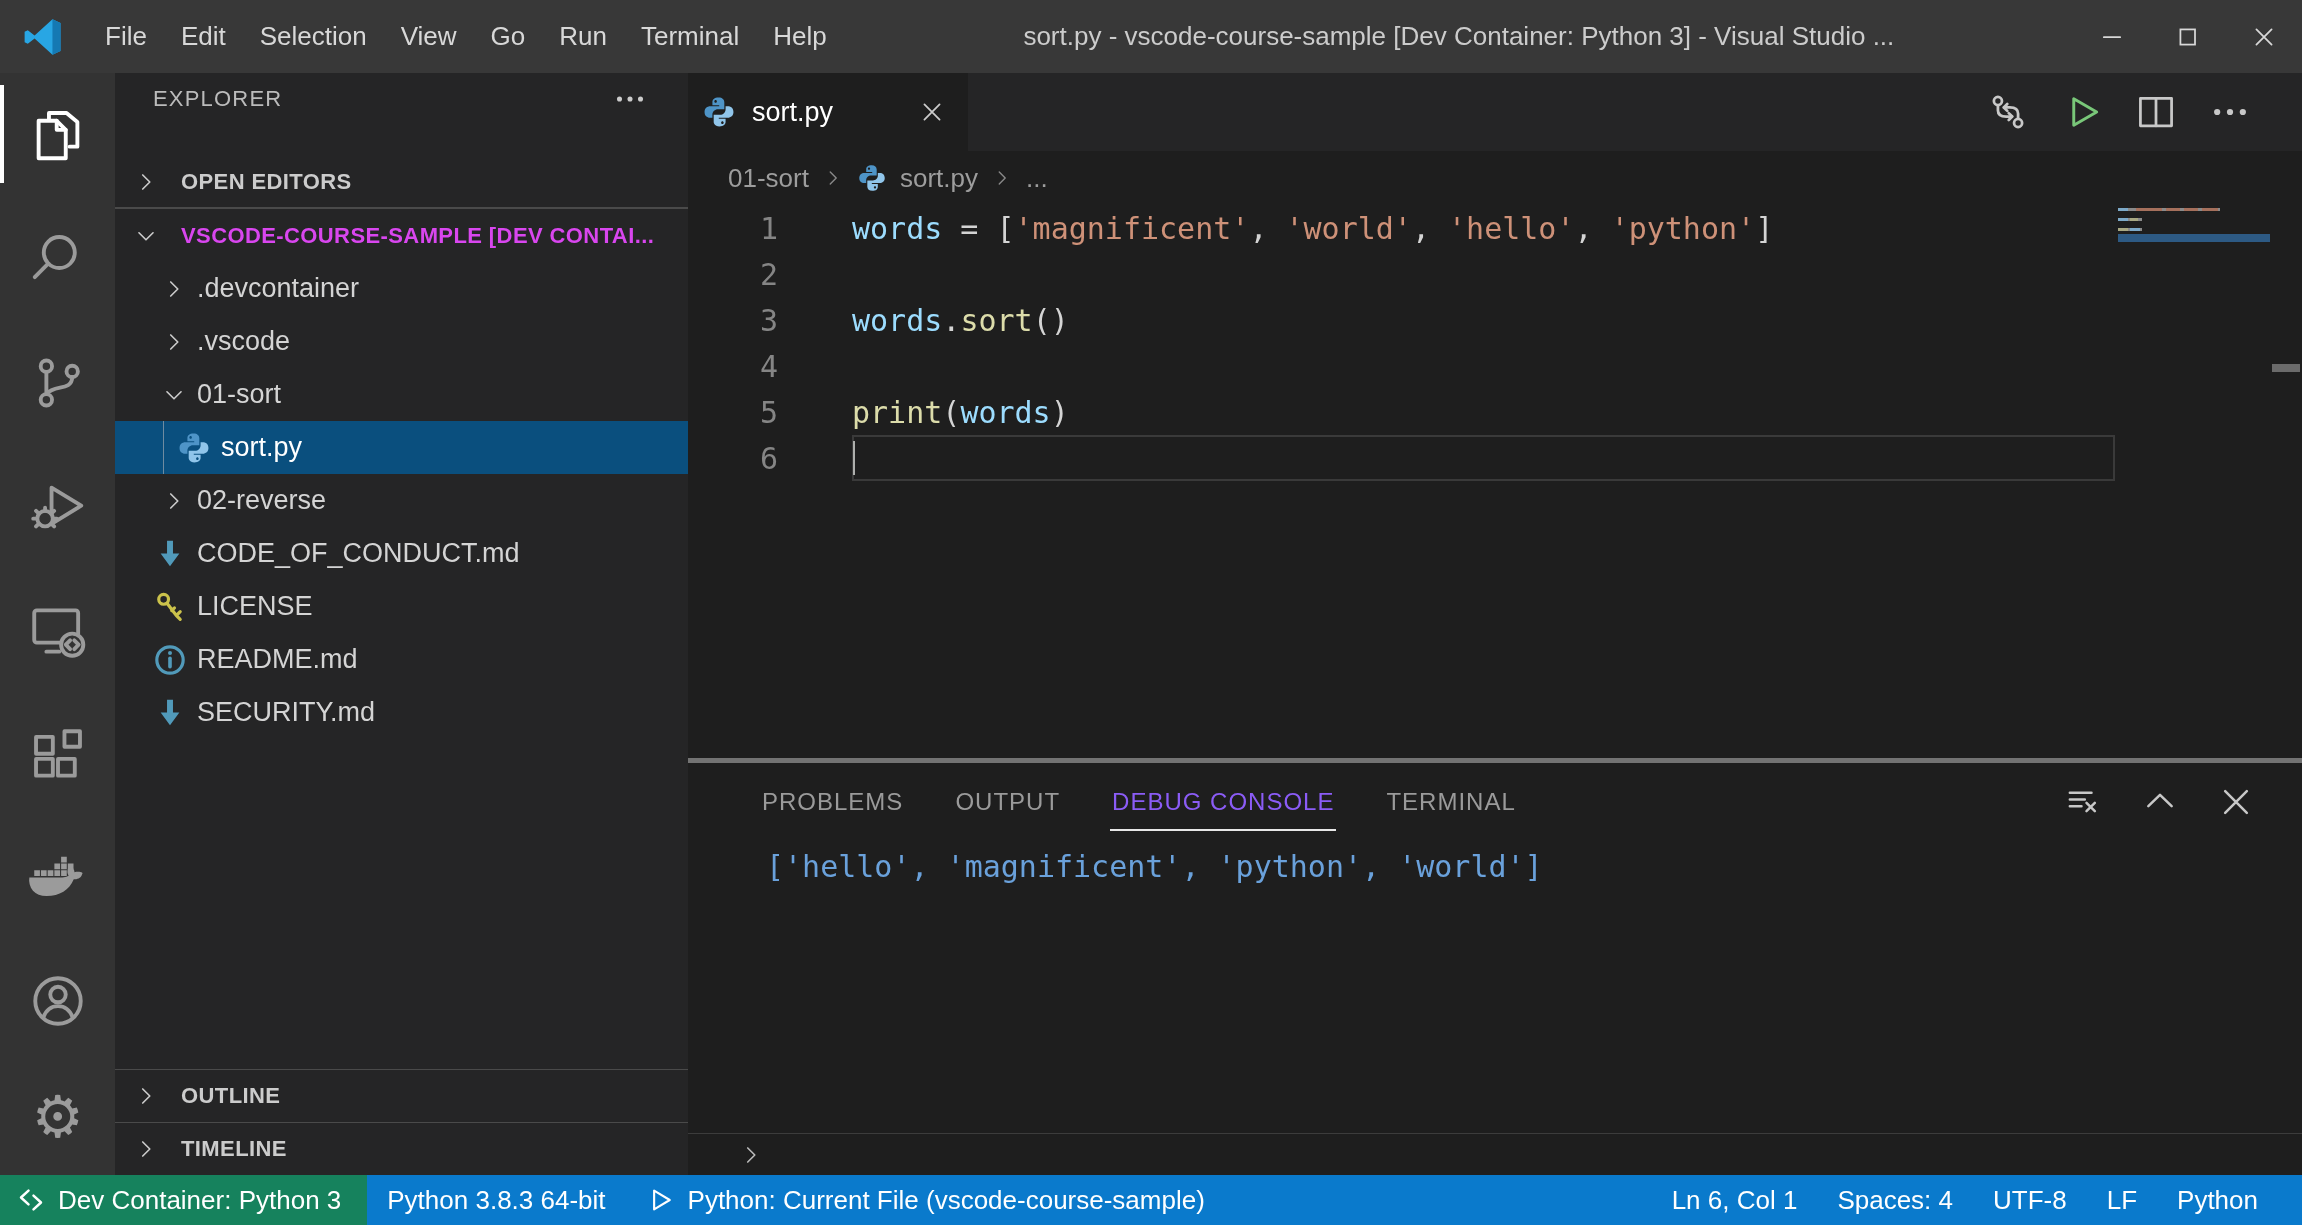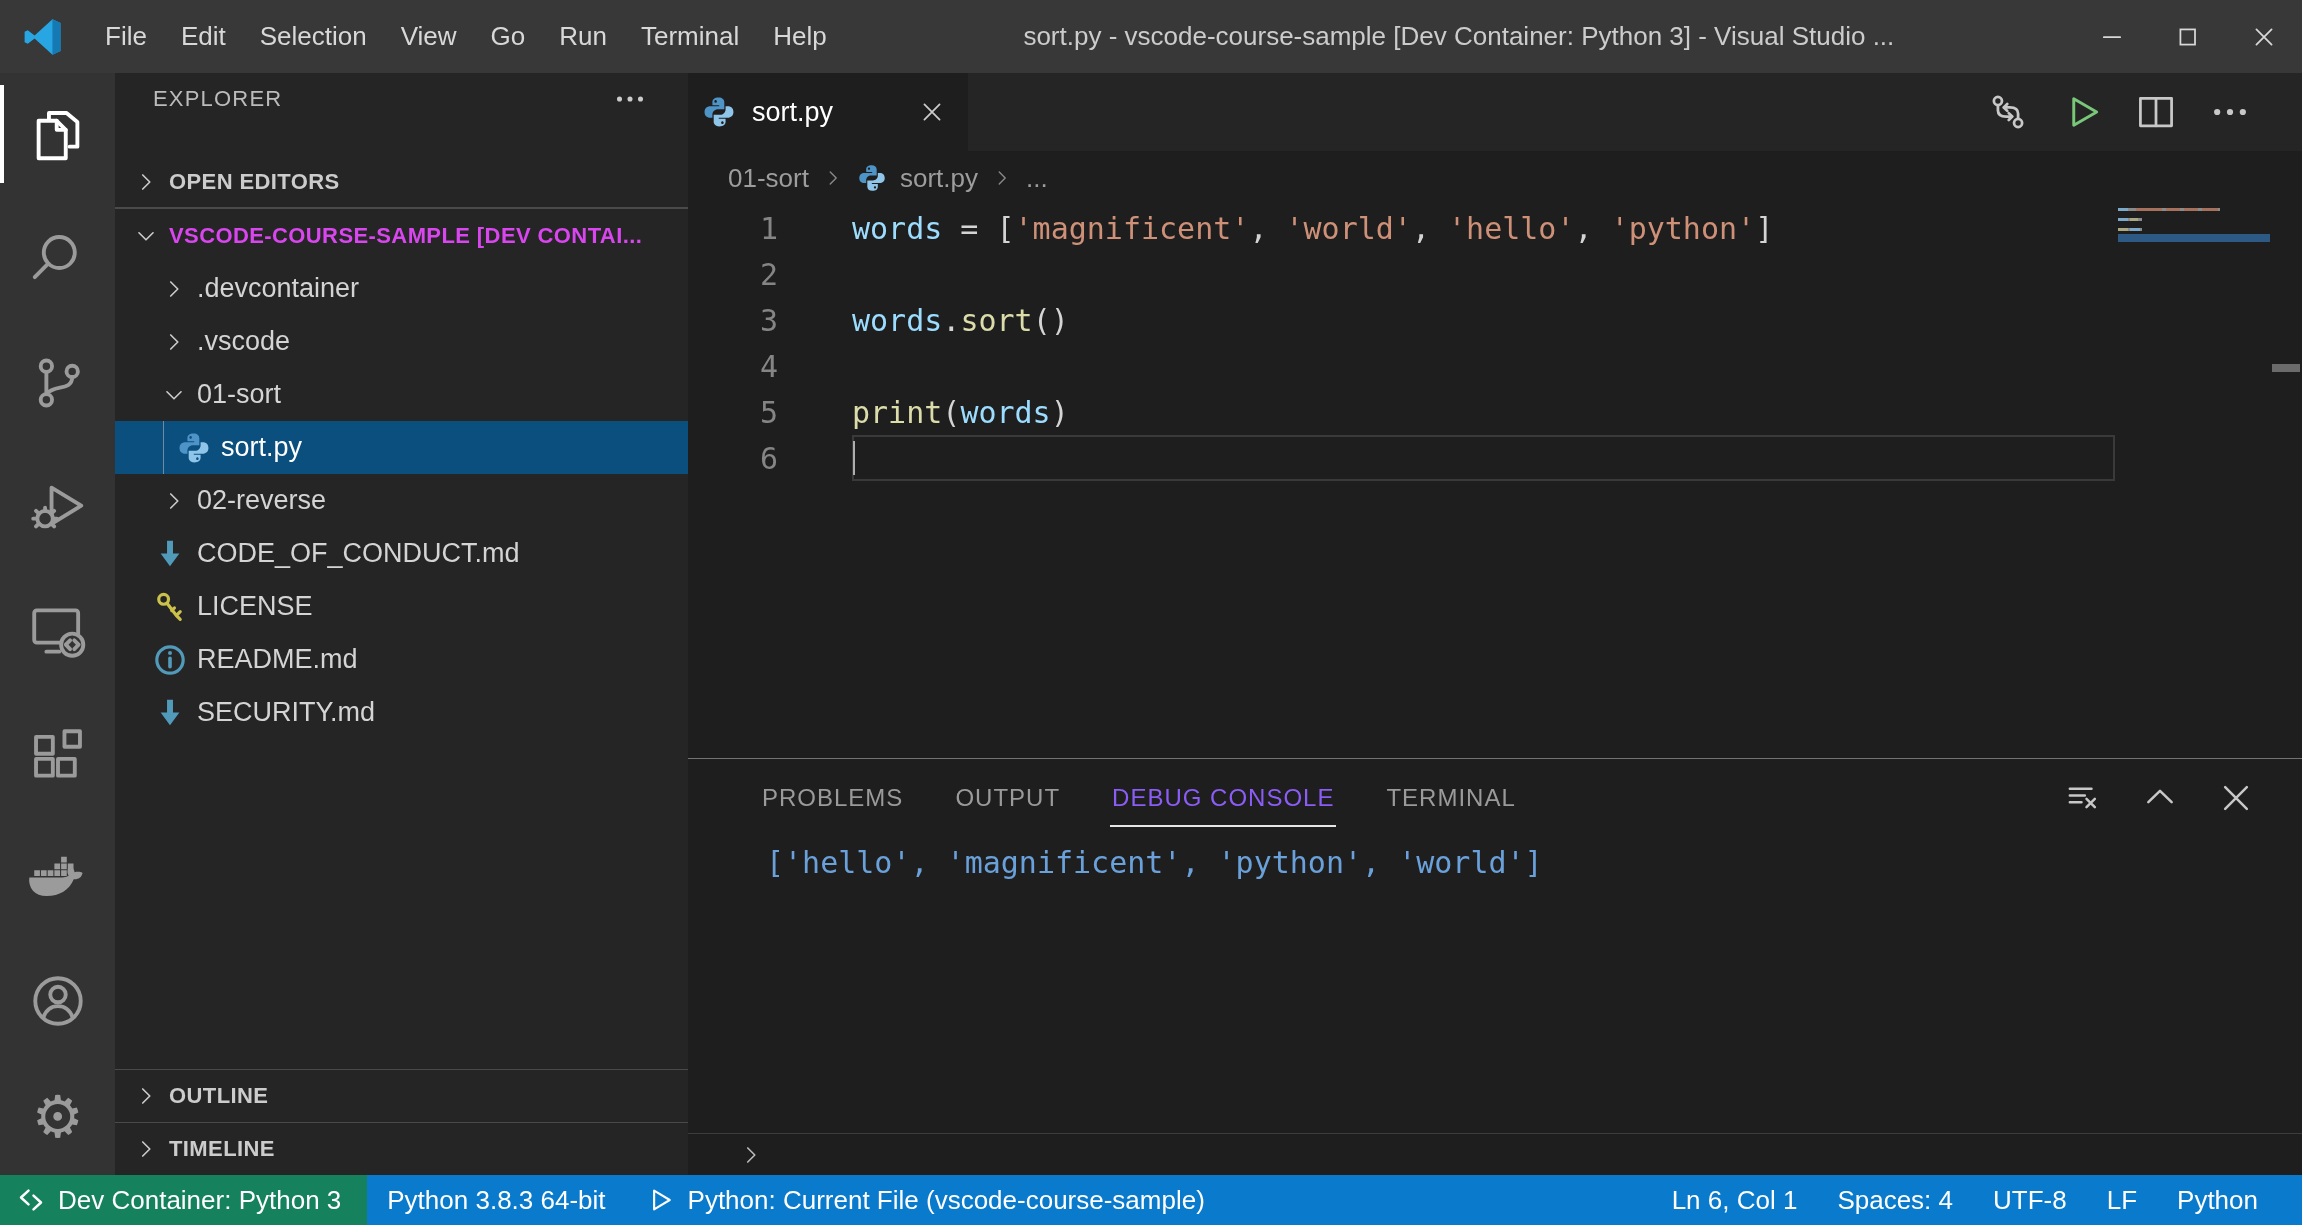--- a/index.html
+++ b/index.html
@@ -34,21 +34,21 @@
   .act-item .icon{width:62px;height:62px}
   .act-gear{font-size:58px;line-height:1;font-family:"DejaVu Sans",sans-serif}
   .act-spacer{flex:1}
 
   
   .sidebar{width:573px;background:#252526;position:relative;color:#cccccc;flex-shrink:0}
   .sb-header{height:52px;display:flex;align-items:center;justify-content:space-between;padding:0 40px 0 38px}
   .sb-title{font-size:22px;letter-spacing:1.2px;color:#bbbbbb}
   .sb-more{width:36px;height:36px;color:#cccccc}
   .sb-row{height:53px;display:flex;align-items:center}
-  .section{padding-left:18px;gap:10px}
+  .section{padding-left:18px;gap:22px}
   .sec-label{font-size:22px;font-weight:bold;color:#cccccc;letter-spacing:.4px}
   .openeditors{margin-top:31px;border-bottom:2px solid #4a4a4a}
   .ws-label{white-space:nowrap;overflow:hidden;color:#d946ef}
   .chev{width:26px;height:26px;color:#cccccc;flex-shrink:0}
   .sb-bottom{position:absolute;bottom:0;left:0;right:0}
   .sb-bottom .section{border-top:1px solid #4a4a4a}
   .tree-row{height:53px;display:flex;align-items:center;font-size:27px;color:#d4d4d4}
   .tree-row.folder{padding-left:46px;gap:10px}
   .tree-row.file{padding-left:38px;gap:10px}
   .tree-row.file.d1{padding-left:62px}
@@ -77,21 +77,21 @@
   .tk-fn{color:var(--token_fn)} .tk-plain{color:var(--token_plain)}
   .current-line-box{position:absolute;left:164px;right:187px;top:230px;height:46px;border:2px solid #3a3a3a}
   .cursor{position:absolute;left:165px;top:236px;width:2px;height:34px;background:#aeafad}
   .minimap{position:absolute;top:3px;left:1430px;width:152px}
   .mm-row{height:5px;display:flex;align-items:flex-start}
   .mm-seg{height:3px}
   .mm-strip{height:8px;width:100%;background:#2d5a84;margin-top:1px}
   .scroll-deco{position:absolute;top:159px;right:2px;width:28px;height:8px;background:#6b6b6b}
 
   
-  .panel{height:417px;border-top:1px solid #737373;position:relative;background:#1e1e1e;flex-shrink:0}
+  .panel{height:417px;border-top:5px solid #737373;position:relative;background:#1e1e1e;flex-shrink:0}
   .panel-tabs{height:77px;display:flex;align-items:center;padding-left:72px;gap:48px}
   .ptab{font-size:24px;letter-spacing:1px;color:#9a9a9a;position:relative;padding:6px 2px;cursor:default}
   .ptab.active{color:#8b5cf6}
   .ptab.active::after{content:"";position:absolute;left:0;right:0;bottom:-9px;height:2px;background:#e7e7e7}
   .panel-actions{position:absolute;top:0;right:46px;height:77px;display:flex;align-items:center;gap:36px;color:#c8c8c8}
   .panel-actions .icon{width:40px;height:40px}
   .console-line{padding-left:78px;height:52px;display:flex;align-items:center;color:var(--console_output);font-family:"DejaVu Sans Mono",monospace;font-size:30px;white-space:pre}
   .console-input{position:absolute;bottom:0;left:0;right:0;height:42px;border-top:1px solid #3c3c3c;display:flex;align-items:center;padding-left:50px}
   .in-chev{width:26px;height:26px;color:#bbbbbb}
 

